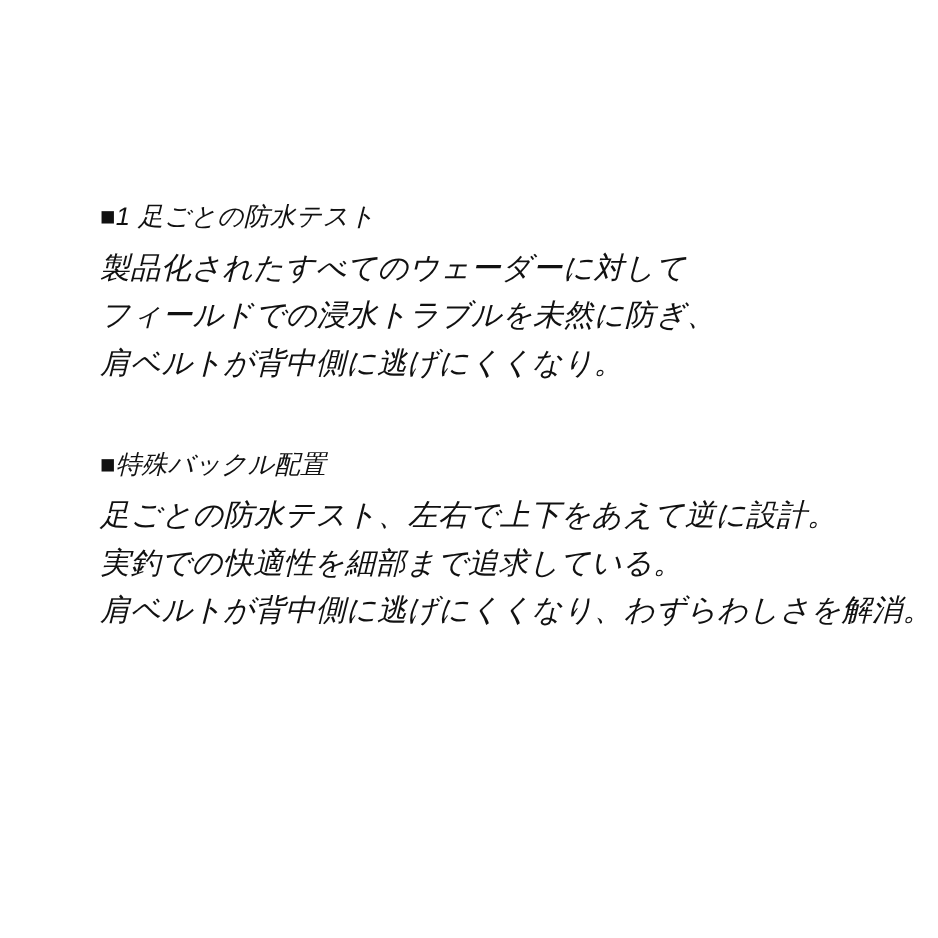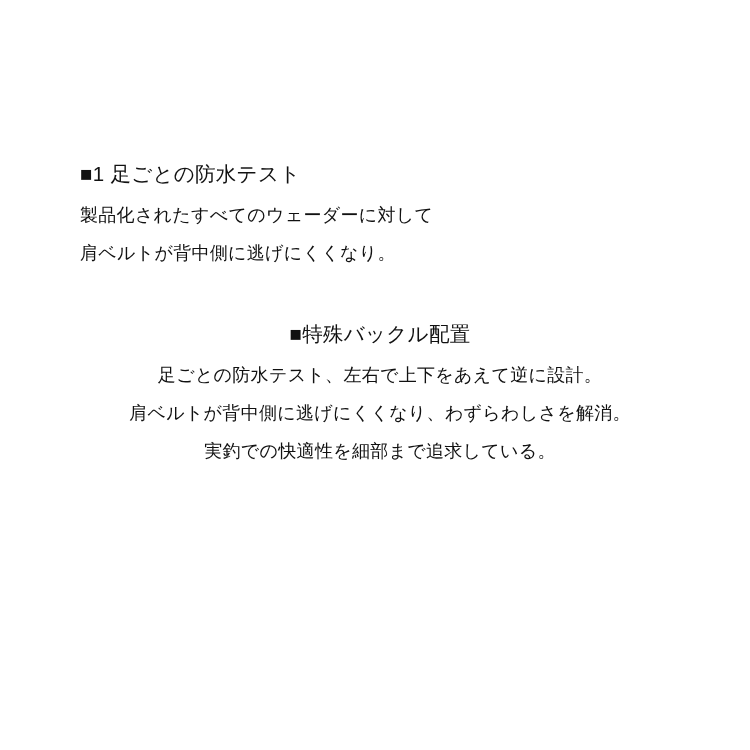--- a/index.html
+++ b/index.html
@@ -14,65 +14,66 @@
     font-family: "Liberation Sans", sans-serif;
     color: #1a1a1a;
     overflow: hidden;
   }
   .page {
     position: relative;
     width: 623px;
     height: 750px;
     background: #ffffff;
     box-sizing: border-box;
+    font-style: italic;
   }
   .content {
     position: absolute;
     left: 80px;
     top: 158px;
     width: 600px;
   }
   .section {
     margin: 0 0 46px 0;
   }
   .section:last-child {
     margin-bottom: 0;
-    text-align: center;
   }
   .section-heading {
     font-size: 20.5px;
     line-height: 31px;
     font-weight: 400;
     letter-spacing: 0.3px;
     margin: 0 0 7px 0;
     color: #111111;
     white-space: nowrap;
   }
   .body-line {
-    font-size: 18px;
+    font-size: 24px;
     line-height: 38px;
     letter-spacing: 0.3px;
     margin: 0;
     color: #111111;
     white-space: nowrap;
   }
 </style>
 </head>
 <body>
 
 <div class="page">
   <div class="content">
 
     <div class="section">
       <p class="section-heading">■1 足ごとの防水テスト</p>
       <p class="body-line">製品化されたすべてのウェーダーに対して</p>
+      <p class="body-line">フィールドでの浸水トラブルを未然に防ぎ、</p>
       <p class="body-line">肩ベルトが背中側に逃げにくくなり。</p>
     </div>
 
     <div class="section">
       <p class="section-heading">■特殊バックル配置</p>
       <p class="body-line">足ごとの防水テスト、左右で上下をあえて逆に設計。</p>
+      <p class="body-line">実釣での快適性を細部まで追求している。</p>
       <p class="body-line">肩ベルトが背中側に逃げにくくなり、わずらわしさを解消。</p>
-      <p class="body-line">実釣での快適性を細部まで追求している。</p>
     </div>
 
   </div>
 </div>
 
 </body></html>

